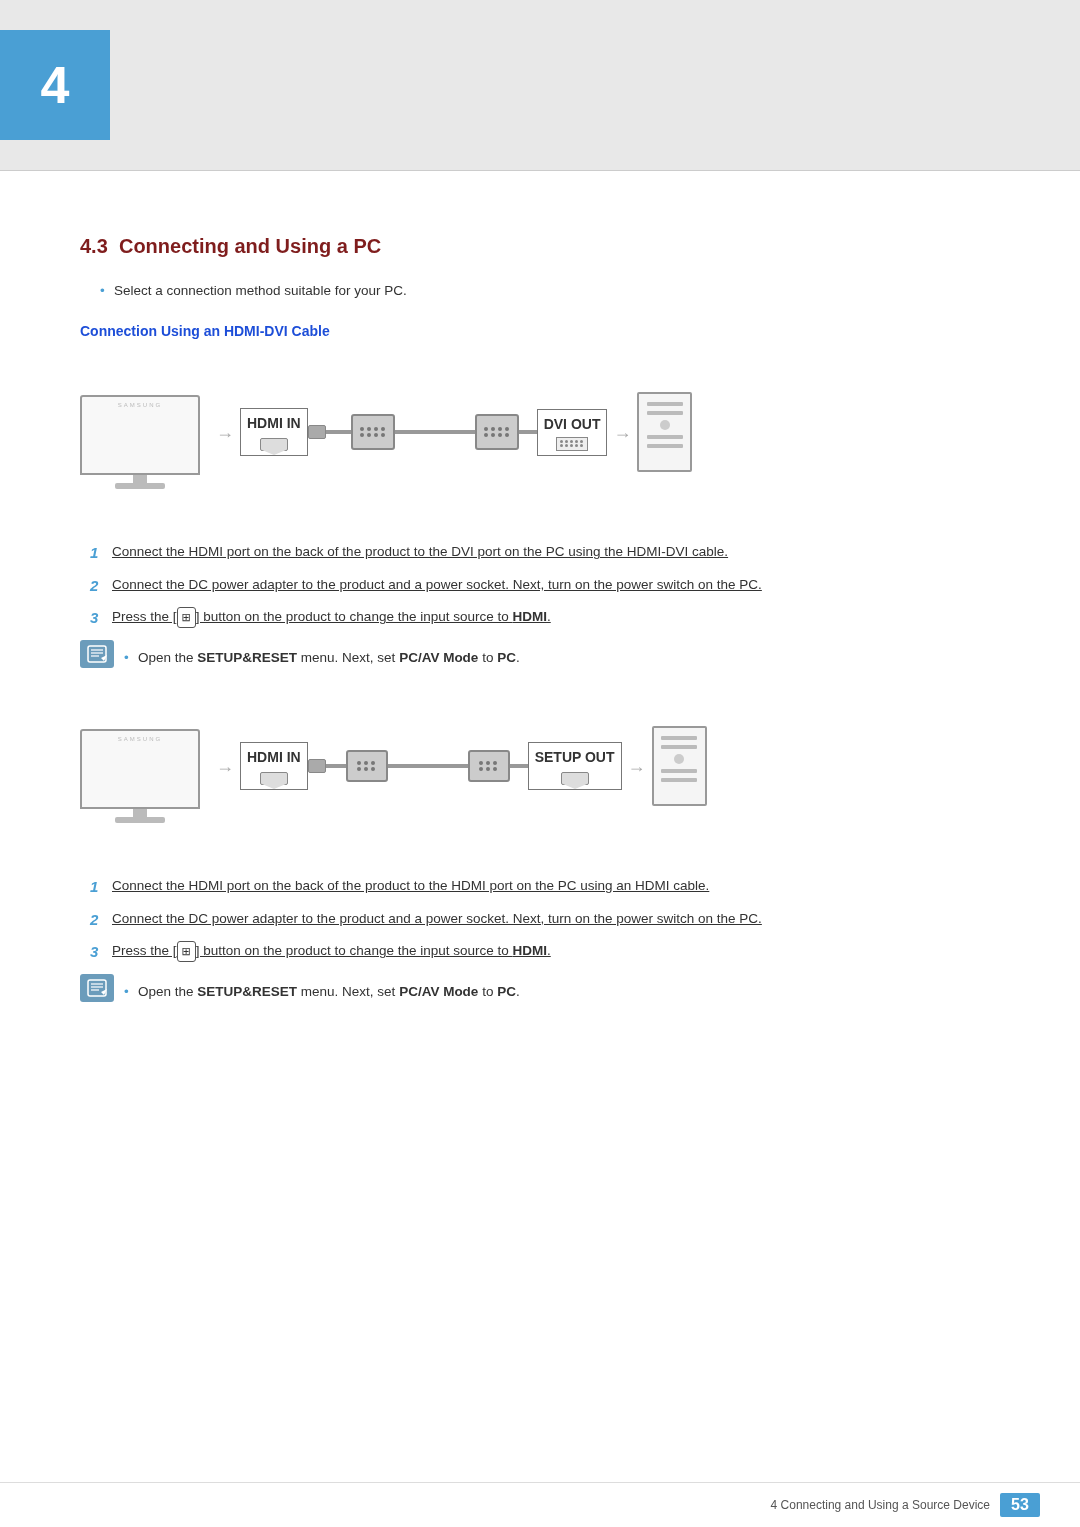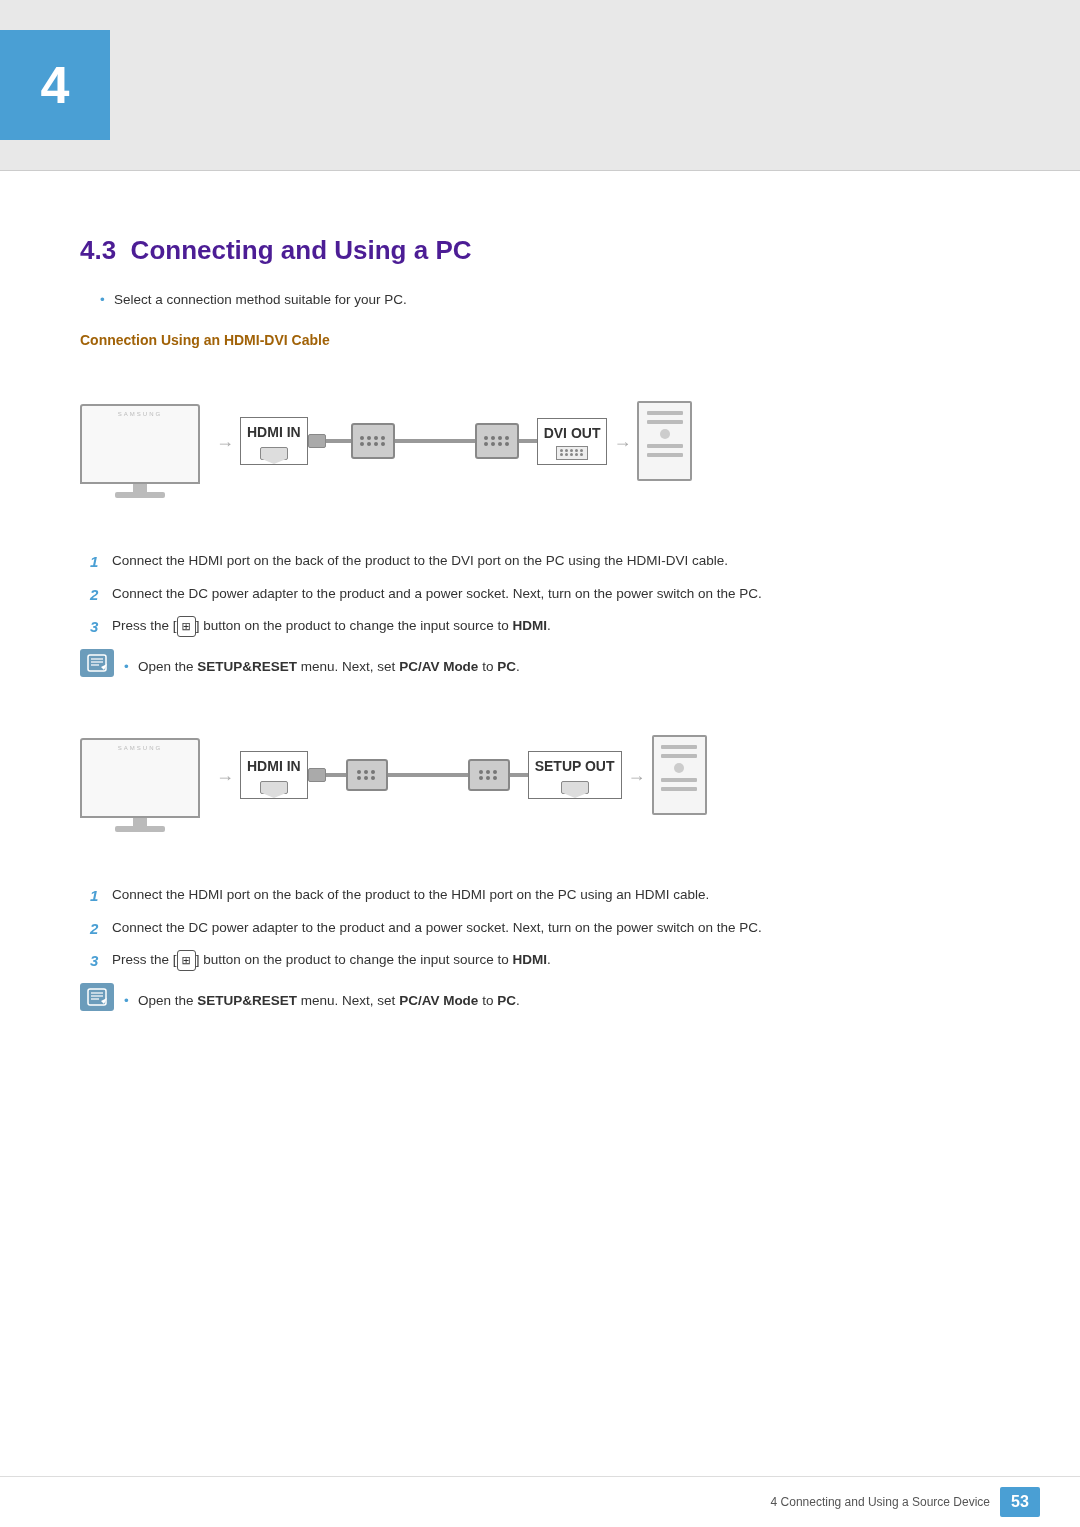--- a/index.html
+++ b/index.html
@@ -42,35 +42,35 @@
       font-weight: bold;
     }
 
     
     .content {
       padding: 30px 80px 60px 80px;
     }
 
     
     .section-heading {
-      color: #4c1d95;
-      font-size: 26px;
+      color: #7f1d1d;
+      font-size: 20px;
       font-weight: bold;
       margin-bottom: 20px;
       margin-top: 30px;
     }
     .subsection-heading {
       color: #4a9fd4;
       font-size: 16px;
       font-weight: bold;
       margin-bottom: 14px;
       margin-top: 10px;
     }
     .subsubsection-heading {
-      color: #a16207;
+      color: #1d4ed8;
       font-size: 14px;
       font-weight: bold;
       margin-bottom: 14px;
       margin-top: 20px;
     }
 
     
     .bullet-list {
       list-style: none;
       margin: 8px 0 8px 20px;
@@ -102,20 +102,21 @@
     }
     .numbered-list li .num {
       color: #4a9fd4;
       font-style: italic;
       font-weight: bold;
       min-width: 22px;
       font-size: 15px;
     }
     .numbered-list li .text {
       flex: 1;
+      text-decoration: underline;
     }
 
     
     .note-box {
       display: flex;
       align-items: flex-start;
       margin: 10px 0 10px 0;
     }
     .note-icon {
       width: 34px;
@@ -161,21 +162,21 @@
       font-size: 12px;
       color: #555;
       margin-right: 10px;
     }
     .footer-page {
       background: #4a9fd4;
       color: white;
       font-size: 16px;
       font-weight: bold;
       width: 40px;
-      height: 30px;
+      height: 24px;
       display: flex;
       align-items: center;
       justify-content: center;
       border-radius: 2px;
     }
 
     
     .source-btn {
       display: inline-flex;
       align-items: center;

